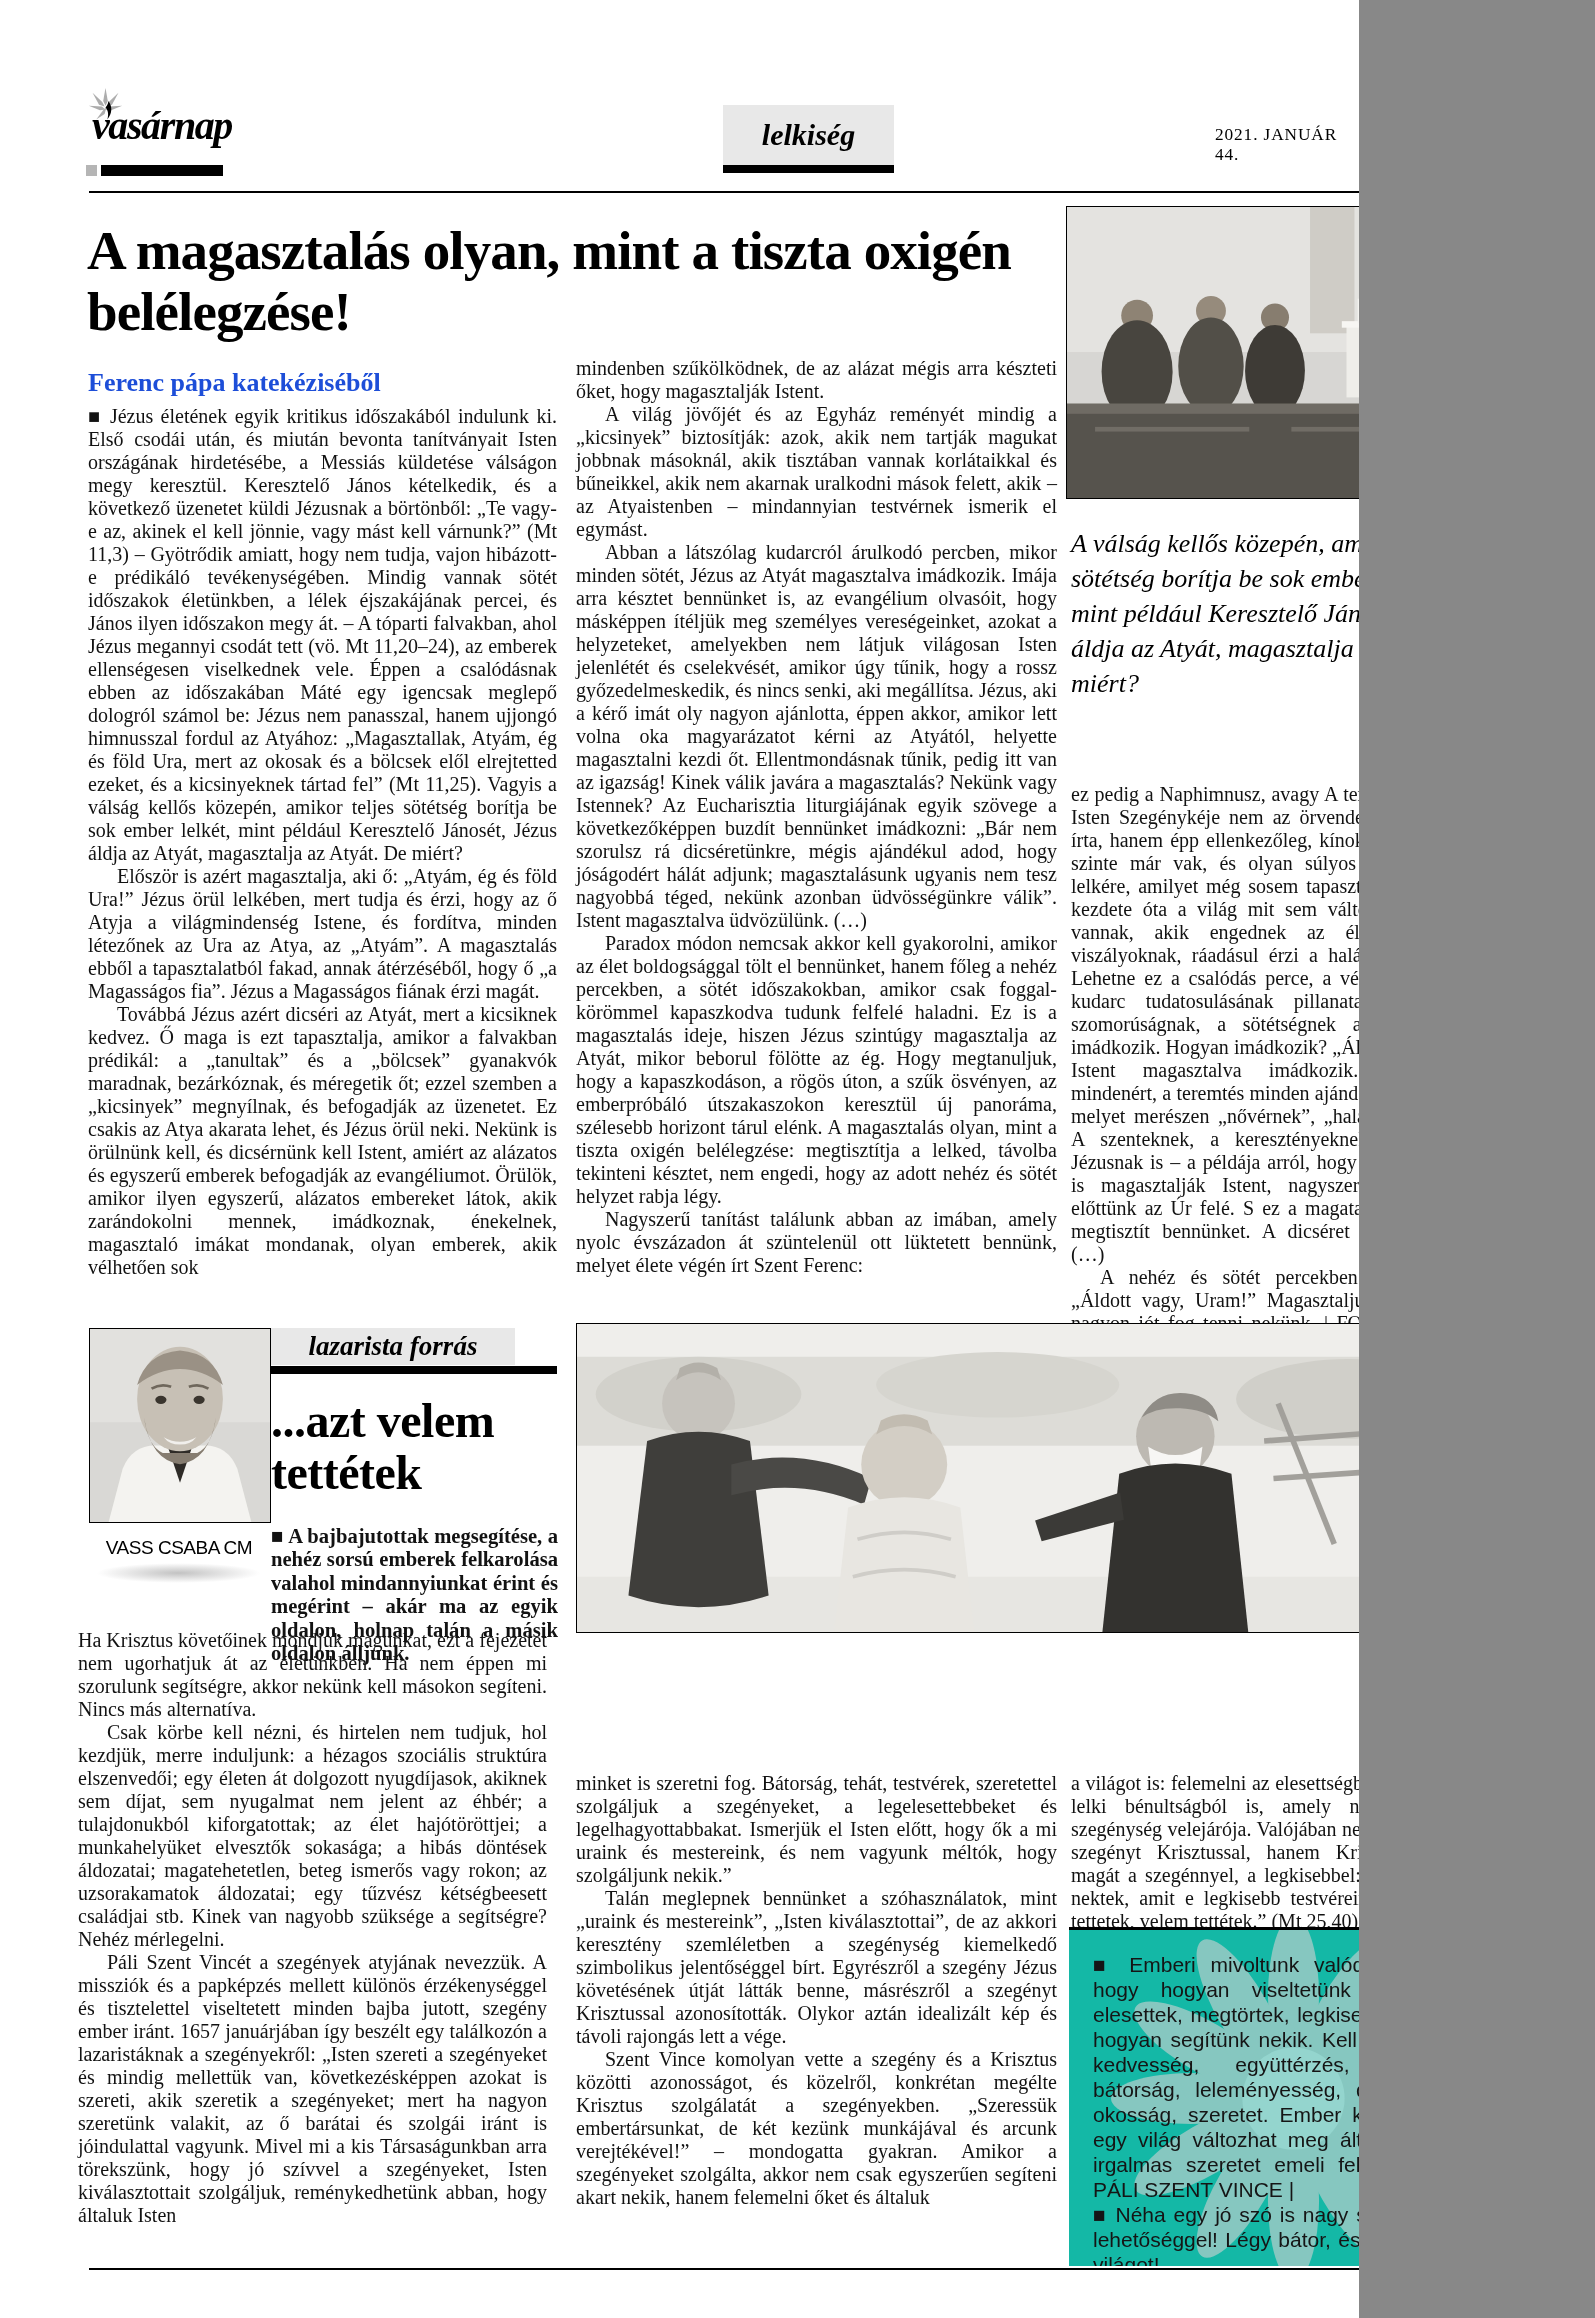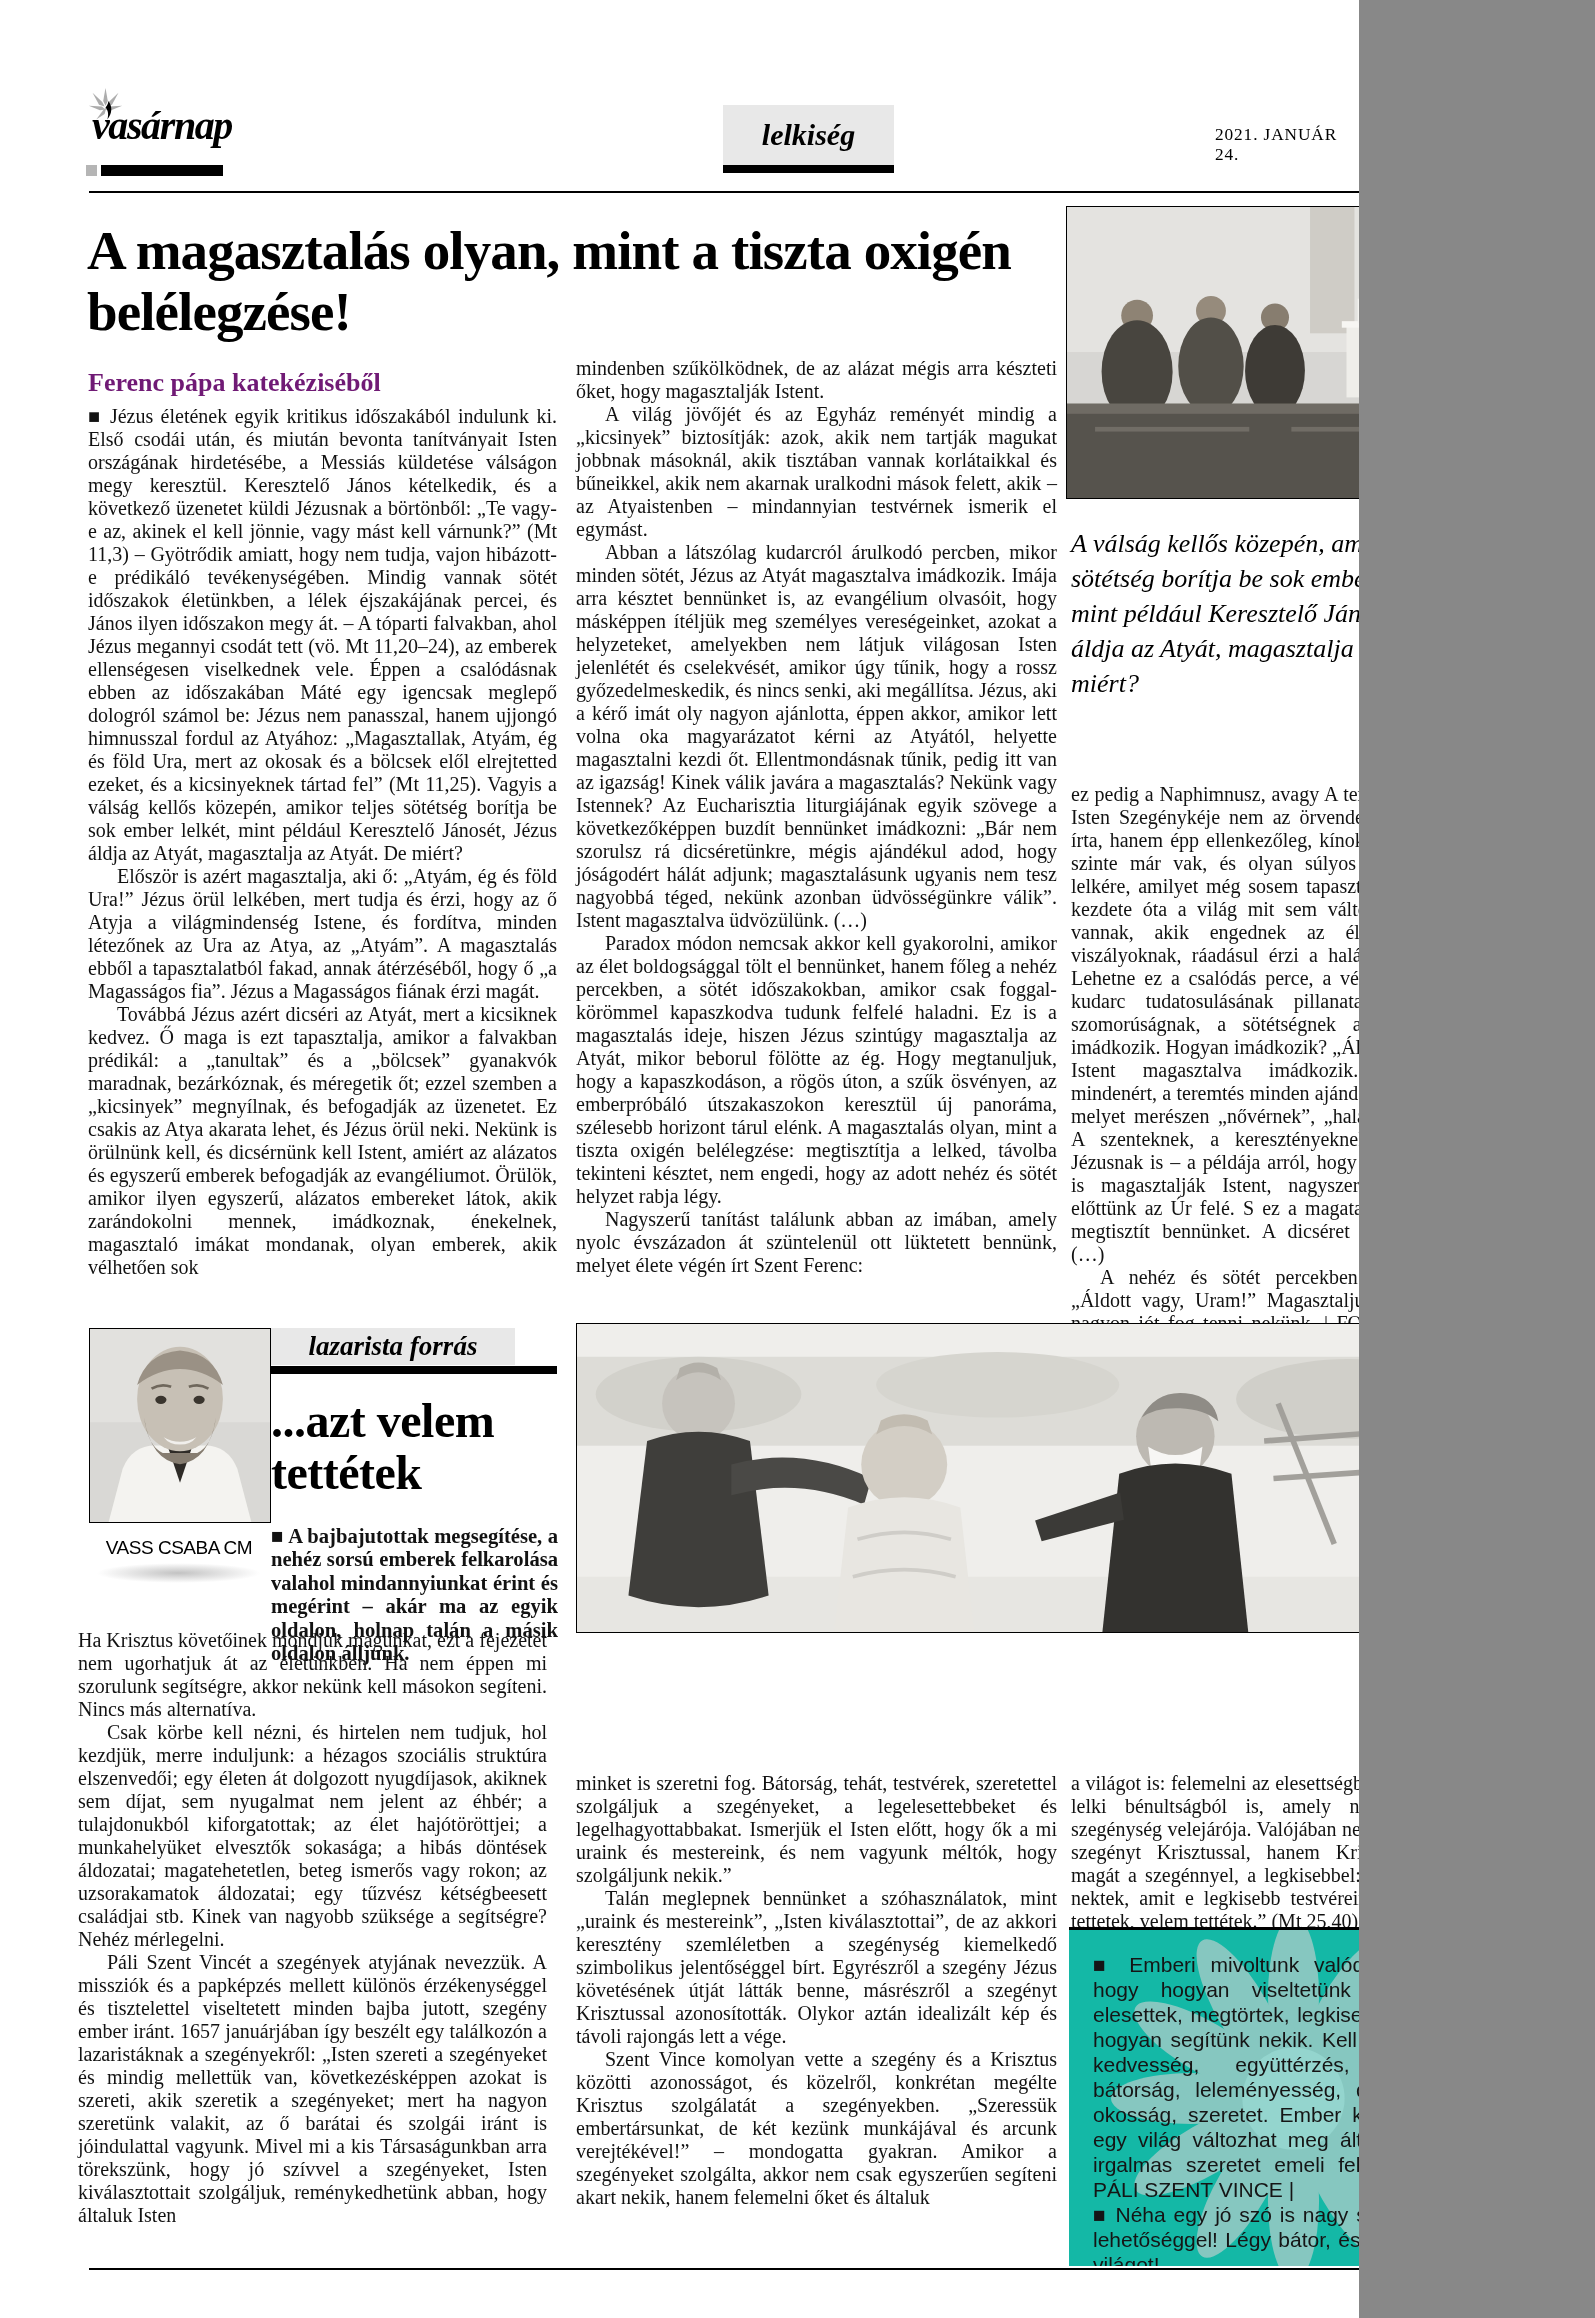--- a/index.html
+++ b/index.html
@@ -12,21 +12,21 @@
   .logo-bar{background:#000;}
   .gray-sq{background:#b5b5b5;}
   .section-badge{background:#e8e8e8;text-align:center;}
   .section-badge .lbl{font-style:italic;font-weight:bold;font-size:30px;line-height:60px;color:#000;}
   .badge-bar{background:#000;}
   .date-lbl{font-size:17.3px;letter-spacing:0.9px;color:#000;}
   .pgnum{font-size:65px;line-height:70px;text-align:center;font-family:"DejaVu Serif",serif;color:#000;}
   .rule{background:#000;}
   
   .headline1{font-weight:bold;font-size:55px;line-height:61px;letter-spacing:-0.9px;color:#000;}
-  .kicker{font-weight:bold;font-size:26px;color:#701a75;}
+  .kicker{font-weight:bold;font-size:26px;color:#1d4ed8;}
   .photo-frame{border:1.9px solid #000;background:#d9d8d5;}
   .photo-frame svg{display:block;width:100%;height:100%;}
   .vcap{writing-mode:vertical-rl;transform:rotate(180deg);font-family:"Liberation Sans","DejaVu Sans",sans-serif;
         font-size:13px;letter-spacing:0;color:#000;white-space:nowrap;}
   .vcap b{font-weight:bold;}
   .pullquote{font-style:italic;font-size:26px;line-height:35px;color:#000;}
   .cols p{margin:0;text-align:justify;font-size:20px;line-height:23px;hyphens:manual;}
   .cols p+p{text-indent:29px;}
   
   .rubric-box{background:#e8e8e8;text-align:center;}
@@ -61,21 +61,21 @@
   </div>
   <div class="abs logo-text" style="left:92px;top:102px;">vasárnap</div>
   <div class="abs gray-sq" style="left:86px;top:165px;width:11.2px;height:11.2px;"></div>
   <div class="abs logo-bar" style="left:101px;top:165px;width:122px;height:11.2px;"></div>
 
   <div class="abs section-badge" style="left:723px;top:105px;width:171px;height:60px;">
     <div class="lbl">lelkiség</div>
   </div>
   <div class="abs badge-bar" style="left:723px;top:165px;width:171px;height:8.4px;"></div>
 
-  <div class="abs date-lbl" style="left:1215px;top:125px;">2021. JANUÁR 24.</div>
+  <div class="abs date-lbl" style="left:1215px;top:125px;">2021. JANUÁR 44.</div>
 
   <div class="abs gray-sq" style="left:1427px;top:91px;width:64px;height:11.2px;"></div>
   <div class="abs pgnum" style="left:1427px;top:99px;width:64px;">5</div>
   <div class="abs gray-sq" style="left:1427px;top:171px;width:64px;height:11.2px;"></div>
 
   <div class="abs rule" style="left:89px;top:191px;width:1426px;height:2.3px;"></div>
 
   <div class="abs headline1" style="left:87px;top:220px;width:986px;">A magasztalás olyan, mint a tiszta oxigén belélegzése!</div>
   <div class="abs kicker" style="left:88px;top:368px;">Ferenc pápa katekéziséből</div>
 

